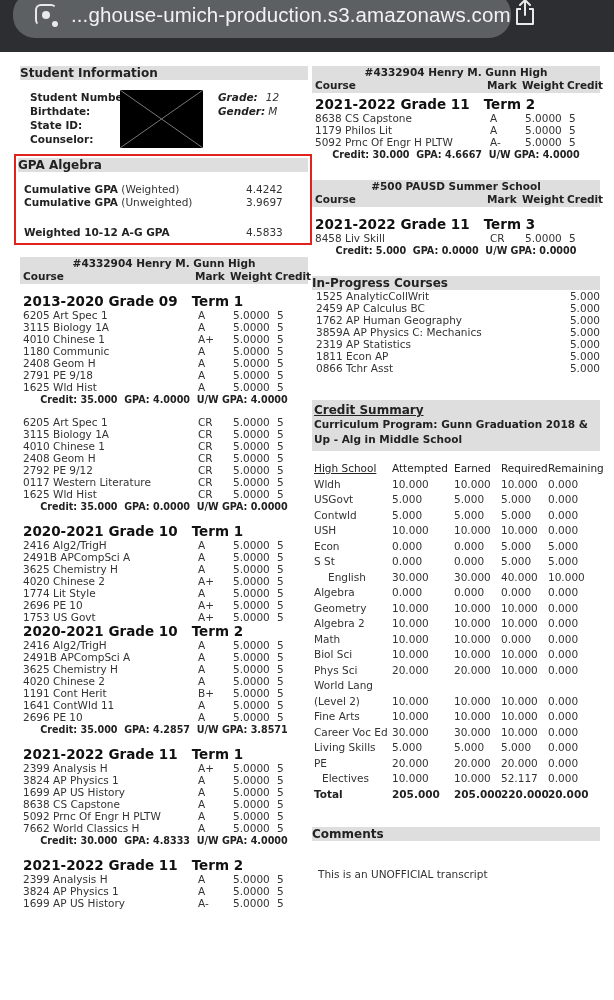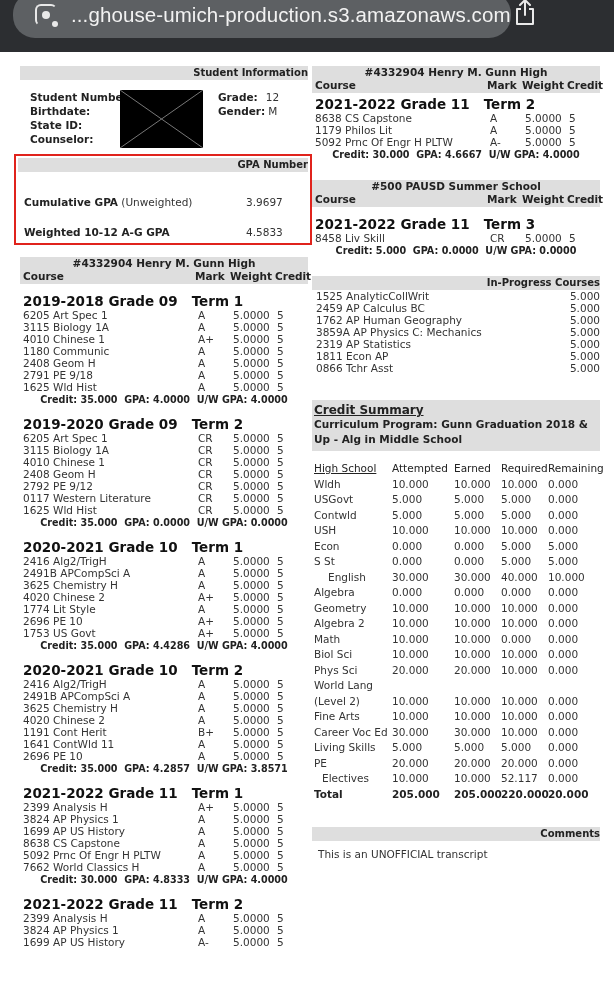--- a/index.html
+++ b/index.html
@@ -11,27 +11,27 @@
   .url-pill { position: absolute; left: 13px; top: -8px; width: 498px; height: 46px; border-radius: 22px; background: #5d6063; display: flex; align-items: center; padding-left: 22px; }
   .url-pill .lens { width: 22px; height: 22px; position: relative; margin-right: 14px; }
   .url-pill .lens .frame { position: absolute; inset: 0; border: 2px solid #e9e9e9; border-radius: 6px; border-right-color: transparent; border-bottom-color: transparent; }
   .url-pill .lens .dot { position: absolute; left: 7px; top: 7px; width: 8px; height: 8px; border-radius: 50%; background: #e9e9e9; }
   .url-pill .lens .dot2 { position: absolute; right: -1px; bottom: -1px; width: 6px; height: 6px; border-radius: 50%; background: #e9e9e9; }
   .url-text { color: #f2f2f2; font-size: 20.5px; font-family: "Liberation Sans", sans-serif; letter-spacing: 0.1px; white-space: nowrap; }
   .share-icon { position: absolute; right: -26px; top: 6px; width: 24px; height: 28px; }
 
   
   .doc { position: absolute; left: 0; top: 52px; width: 614px; height: 948px; font-size: 10.5px; }
-  .bar { background: #dedede; font-weight: bold; text-align: right; color: #222; height: 14px; line-height: 14px; font-size: 10px; }
+  .bar { background: #dedede; font-weight: bold; text-align: left; color: #222; height: 14px; line-height: 14px; font-size: 12px; }
 
   .stu-info { position: absolute; left: 20px; top: 14px; width: 288px; }
   .stu-labels { position: absolute; left: 10px; top: 24px; font-weight: bold; line-height: 14px; color: #222; font-size: 10.5px; }
   .photo { position: absolute; left: 100px; top: 24px; width: 83px; height: 58px; background: #000; overflow: hidden; }
   .photo svg { width: 100%; height: 100%; }
-  .stu-right { position: absolute; left: 198px; top: 24px; line-height: 14px; font-size: 10.5px; }
+  .stu-right { position: absolute; left: 198px; top: 24px; line-height: 14px; font-size: 10.5px; font-style: italic; }
   .stu-right b { color: #222; }
   .stu-right .v { margin-left: 8px; }
 
   .gpa-box { position: absolute; left: 14px; top: 102px; width: 298px; height: 91px; border: 2px solid #e0231c; }
   .gpa-box .bar { margin: 2px 2px 0 2px; }
   .gpa-row { position: absolute; left: 8px; width: 278px; font-size: 10.5px; line-height: 13px; }
   .gpa-row .lbl b { color: #222; }
   .gpa-row .val { position: absolute; left: 222px; top: 0; }
 
   .school { position: absolute; }
@@ -53,21 +53,21 @@
   .cs-head .t1 { font-weight: bold; font-size: 12px; text-decoration: underline; line-height: 14px; }
   .cs-head .t2 { font-weight: bold; font-size: 10.5px; line-height: 15px; }
   .cs-table { margin-top: 10px; }
   .cs-row { position: relative; height: 15.5px; line-height: 15.5px; font-size: 10.5px; }
   .cs-row span { position: absolute; top: 0; white-space: nowrap; }
   .cs-row.th { font-weight: normal; color: #222; }
   .cs-row.th .u { text-decoration: underline; }
   .cs-row.total { font-weight: bold; color: #222; }
 
   .comments { position: absolute; left: 312px; top: 775px; width: 288px; }
-  .comments .txt { margin-top: 7px; padding-left: 6px; font-size: 10.5px; }
+  .comments .txt { margin-top: 27px; padding-left: 6px; font-size: 10.5px; }
 </style>
 </head>
 <body>
 
 <div class="browser-bar">
   <div class="url-pill">
     <span class="lens">
       <span class="frame"></span>
         <span class="dot"></span>
         <span class="dot2"></span>
@@ -96,21 +96,25 @@
           <line x1="83" y1="0" x2="0" y2="58" stroke="#777" stroke-width="1"></line>
         </svg>
     </div>
     <div class="stu-right">
       <div><b>Grade:</b><span class="v">12</span></div>
       <div><b>Gender:</b><span class="v" style="margin-left:3px">M</span></div>
     </div>
   </div>
 
   <div class="gpa-box">
-    <div class="bar">GPA Number</div>
+    <div class="bar">GPA Algebra</div>
+    <div class="gpa-row" style="top:27px">
+      <span class="lbl"><b>Cumulative GPA</b><span> (Weighted)</span></span>
+      <span class="val">4.4242</span>
+    </div>
     <div class="gpa-row" style="top:40px">
       <span class="lbl"><b>Cumulative GPA</b><span> (Unweighted)</span></span>
       <span class="val">3.9697</span>
     </div>
     <div class="gpa-row" style="top:70px">
       <span class="lbl"><b>Weighted 10-12 A-G GPA</b></span>
       <span class="val">4.5833</span>
     </div>
   </div>
 
@@ -119,21 +123,21 @@
       <div class="t">#4332904 Henry M. Gunn High</div>
       <div class="hdr">
         <span style="left:3px">Course</span>
         <span style="left:175px">Mark</span>
         <span style="left:210px">Weight</span>
         <span style="left:255px">Credit</span>
       </div>
     </div>
     <div id="left-terms" style="padding-top: 9px;">
         <div style="margin-bottom: 10px;">
-          <div class="term-title" style="padding-left:3px; white-space:pre">2019-2018 Grade 09   Term 1</div>
+          <div class="term-title" style="padding-left:3px; white-space:pre">2013-2020 Grade 09   Term 1</div>
           <div class="crs">
             <span style="left:3px">6205 Art Spec 1</span>
             <span style="left:178px">A</span>
             <span style="left:213px">5.0000</span>
             <span style="left:257px">5</span>
           </div>
           <div class="crs">
             <span style="left:3px">3115 Biology 1A</span>
             <span style="left:178px">A</span>
             <span style="left:213px">5.0000</span>
@@ -165,21 +169,20 @@
           </div>
           <div class="crs">
             <span style="left:3px">1625 Wld Hist</span>
             <span style="left:178px">A</span>
             <span style="left:213px">5.0000</span>
             <span style="left:257px">5</span>
           </div>
           <div class="tot" style="white-space:pre">Credit: 35.000  GPA: 4.0000  U/W GPA: 4.0000</div>
         </div>
         <div style="margin-bottom: 10px;">
-          <div class="term-title" style="padding-left:3px; white-space:pre">2019-2020 Grade 09   Term 2</div>
           <div class="crs">
             <span style="left:3px">6205 Art Spec 1</span>
             <span style="left:178px">CR</span>
             <span style="left:213px">5.0000</span>
             <span style="left:257px">5</span>
           </div>
           <div class="crs">
             <span style="left:3px">3115 Biology 1A</span>
             <span style="left:178px">CR</span>
             <span style="left:213px">5.0000</span>
@@ -210,21 +213,21 @@
             <span style="left:257px">5</span>
           </div>
           <div class="crs">
             <span style="left:3px">1625 Wld Hist</span>
             <span style="left:178px">CR</span>
             <span style="left:213px">5.0000</span>
             <span style="left:257px">5</span>
           </div>
           <div class="tot" style="white-space:pre">Credit: 35.000  GPA: 0.0000  U/W GPA: 0.0000</div>
         </div>
-        <div style="margin-bottom: 10px;">
+        <div style="">
           <div class="term-title" style="padding-left:3px; white-space:pre">2020-2021 Grade 10   Term 1</div>
           <div class="crs">
             <span style="left:3px">2416 Alg2/TrigH</span>
             <span style="left:178px">A</span>
             <span style="left:213px">5.0000</span>
             <span style="left:257px">5</span>
           </div>
           <div class="crs">
             <span style="left:3px">2491B APCompSci A</span>
             <span style="left:178px">A</span>
@@ -254,21 +257,20 @@
             <span style="left:178px">A+</span>
             <span style="left:213px">5.0000</span>
             <span style="left:257px">5</span>
           </div>
           <div class="crs">
             <span style="left:3px">1753 US Govt</span>
             <span style="left:178px">A+</span>
             <span style="left:213px">5.0000</span>
             <span style="left:257px">5</span>
           </div>
-          <div class="tot" style="white-space:pre">Credit: 35.000  GPA: 4.4286  U/W GPA: 4.0000</div>
         </div>
         <div style="margin-bottom: 10px;">
           <div class="term-title" style="padding-left:3px; white-space:pre">2020-2021 Grade 10   Term 2</div>
           <div class="crs">
             <span style="left:3px">2416 Alg2/TrigH</span>
             <span style="left:178px">A</span>
             <span style="left:213px">5.0000</span>
             <span style="left:257px">5</span>
           </div>
           <div class="crs">

